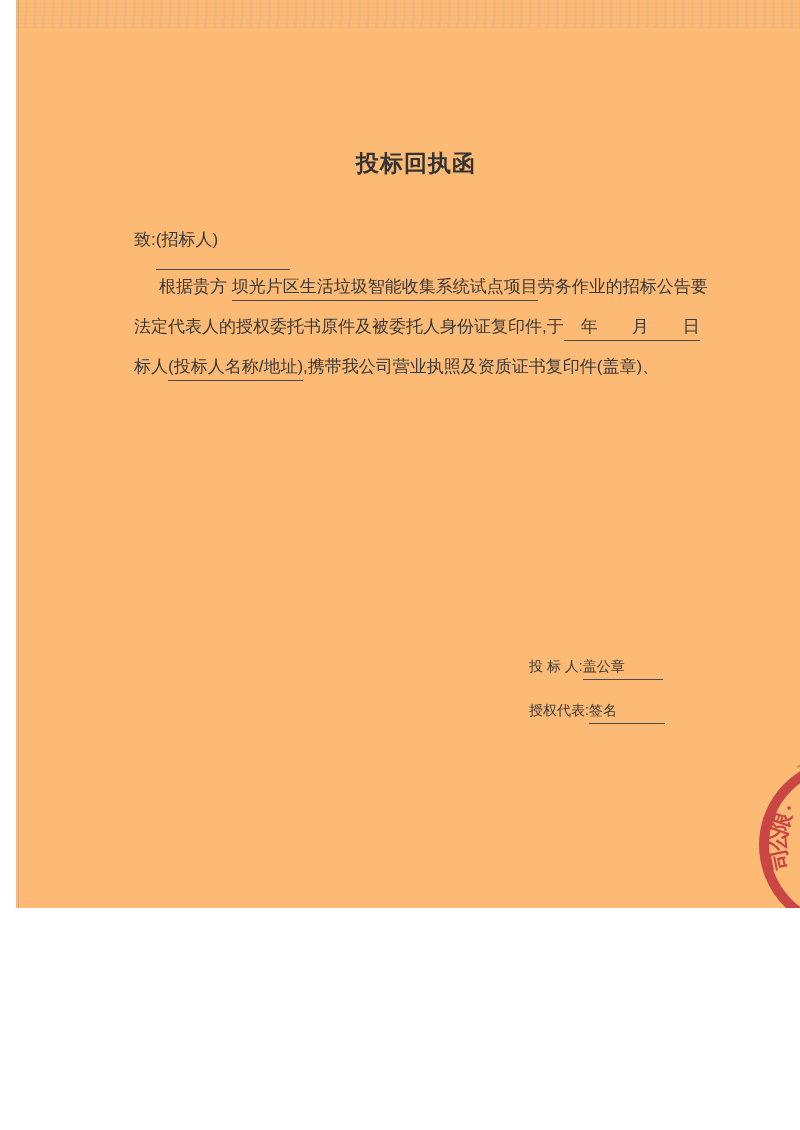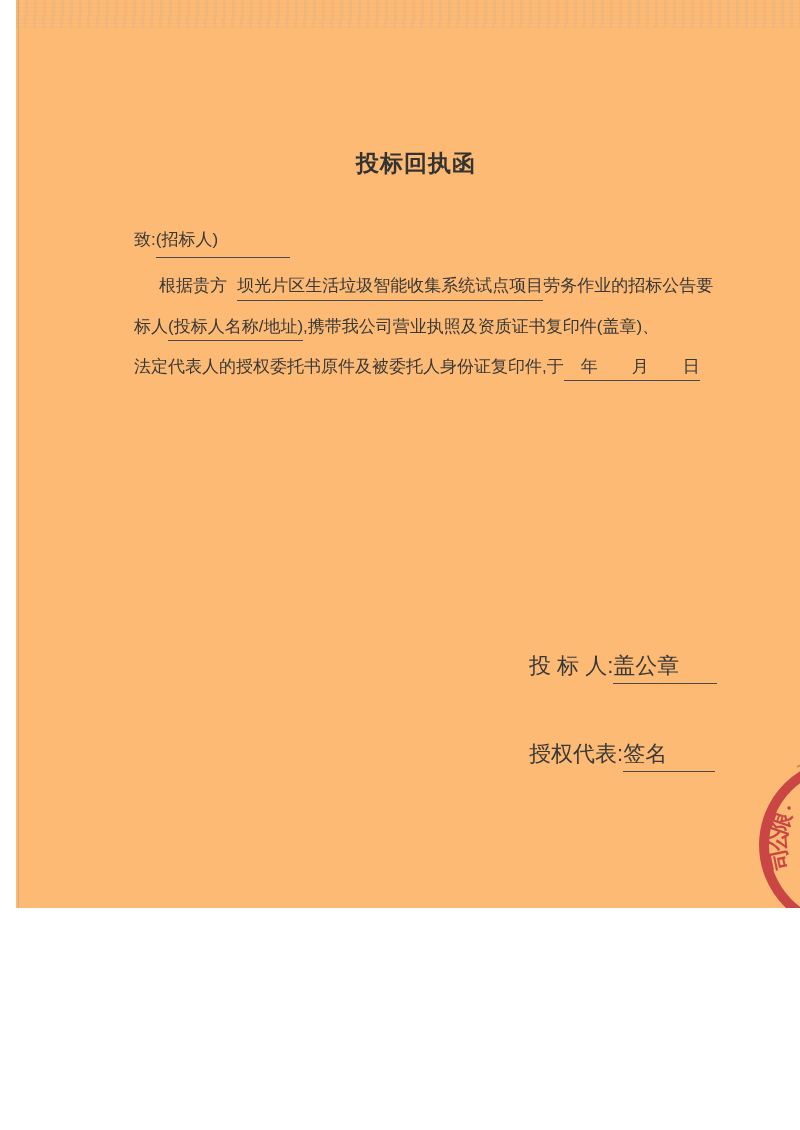--- a/index.html
+++ b/index.html
@@ -48,28 +48,28 @@
     position:absolute;left:118px;top:267px;width:600px;
     font-size:17px;
   }
   .body-line{
     height:40px;line-height:40px;white-space:nowrap;
   }
   .fill-blank{
     border-bottom:1.5px solid #4a4a4a;
     padding-bottom:4px;
   }
-  .salutation .fill-blank{padding-bottom:8px;padding-right:72px;}
+  .salutation .fill-blank{padding-bottom:20px;padding-right:72px;}
   .sig-row{
     position:absolute;left:513px;
-    font-size:22px;line-height:24px;white-space:nowrap;
+    font-size:14px;line-height:24px;white-space:nowrap;
   }
   .sig-row .fill-blank{padding-bottom:5px;}
   .sig-row-1{top:654px;}
-  .sig-row-2{top:742px;text-align:center;}
+  .sig-row-2{top:698px;text-align:center;}
   .sig-blank-1{padding-right:38px;}
   .sig-blank-2{padding-right:48px;}
   
   .seal-wrap{
     position:absolute;left:705px;top:748px;width:95px;height:200px;
     overflow:hidden;
   }
   .seal-wrap svg{display:block;}
   .seal-char{
     font-family:"Liberation Serif","DejaVu Serif",serif;
@@ -86,23 +86,23 @@
   <div class="scan-edge-left"></div>
   <div class="scan-tick"></div>
 
   <div class="doc-title">投标回执函</div>
 
   <div class="salutation">
     <span>致:</span><span class="fill-blank">(招标人)</span>
   </div>
 
   <div class="body-paragraph">
-      <div class="body-line" style="text-indent: 25px; font-family: Liberation Mono, monospace;"><span>根据贵方 </span><span class="fill-blank">坝光片区生活垃圾智能收集系统试点项目</span><span>劳务作业的招标公告要</span></div>
+      <div class="body-line" style="text-indent: 25px;"><span>根据贵方 </span><span class="fill-blank">坝光片区生活垃圾智能收集系统试点项目</span><span>劳务作业的招标公告要</span></div>
+      <div class="body-line"><span>法定代表人的授权委托书原件及被委托人身份证复印件,于</span><span class="fill-blank">　年　　月　　日</span></div>
       <div class="body-line"><span>标人</span><span class="fill-blank">(投标人名称/地址)</span><span>,携带我公司营业执照及资质证书复印件(盖章)、</span></div>
-      <div class="body-line"><span>法定代表人的授权委托书原件及被委托人身份证复印件,于</span><span class="fill-blank">　年　　月　　日</span></div>
     </div>
 
   <div class="sig-row sig-row-1">
     <span>投 标 人:</span><span class="fill-blank sig-blank-1">盖公章</span>
   </div>
   <div class="sig-row sig-row-2">
     <span>授权代表:</span><span class="fill-blank sig-blank-2">签名</span>
   </div>
 
   <div class="seal-wrap">

